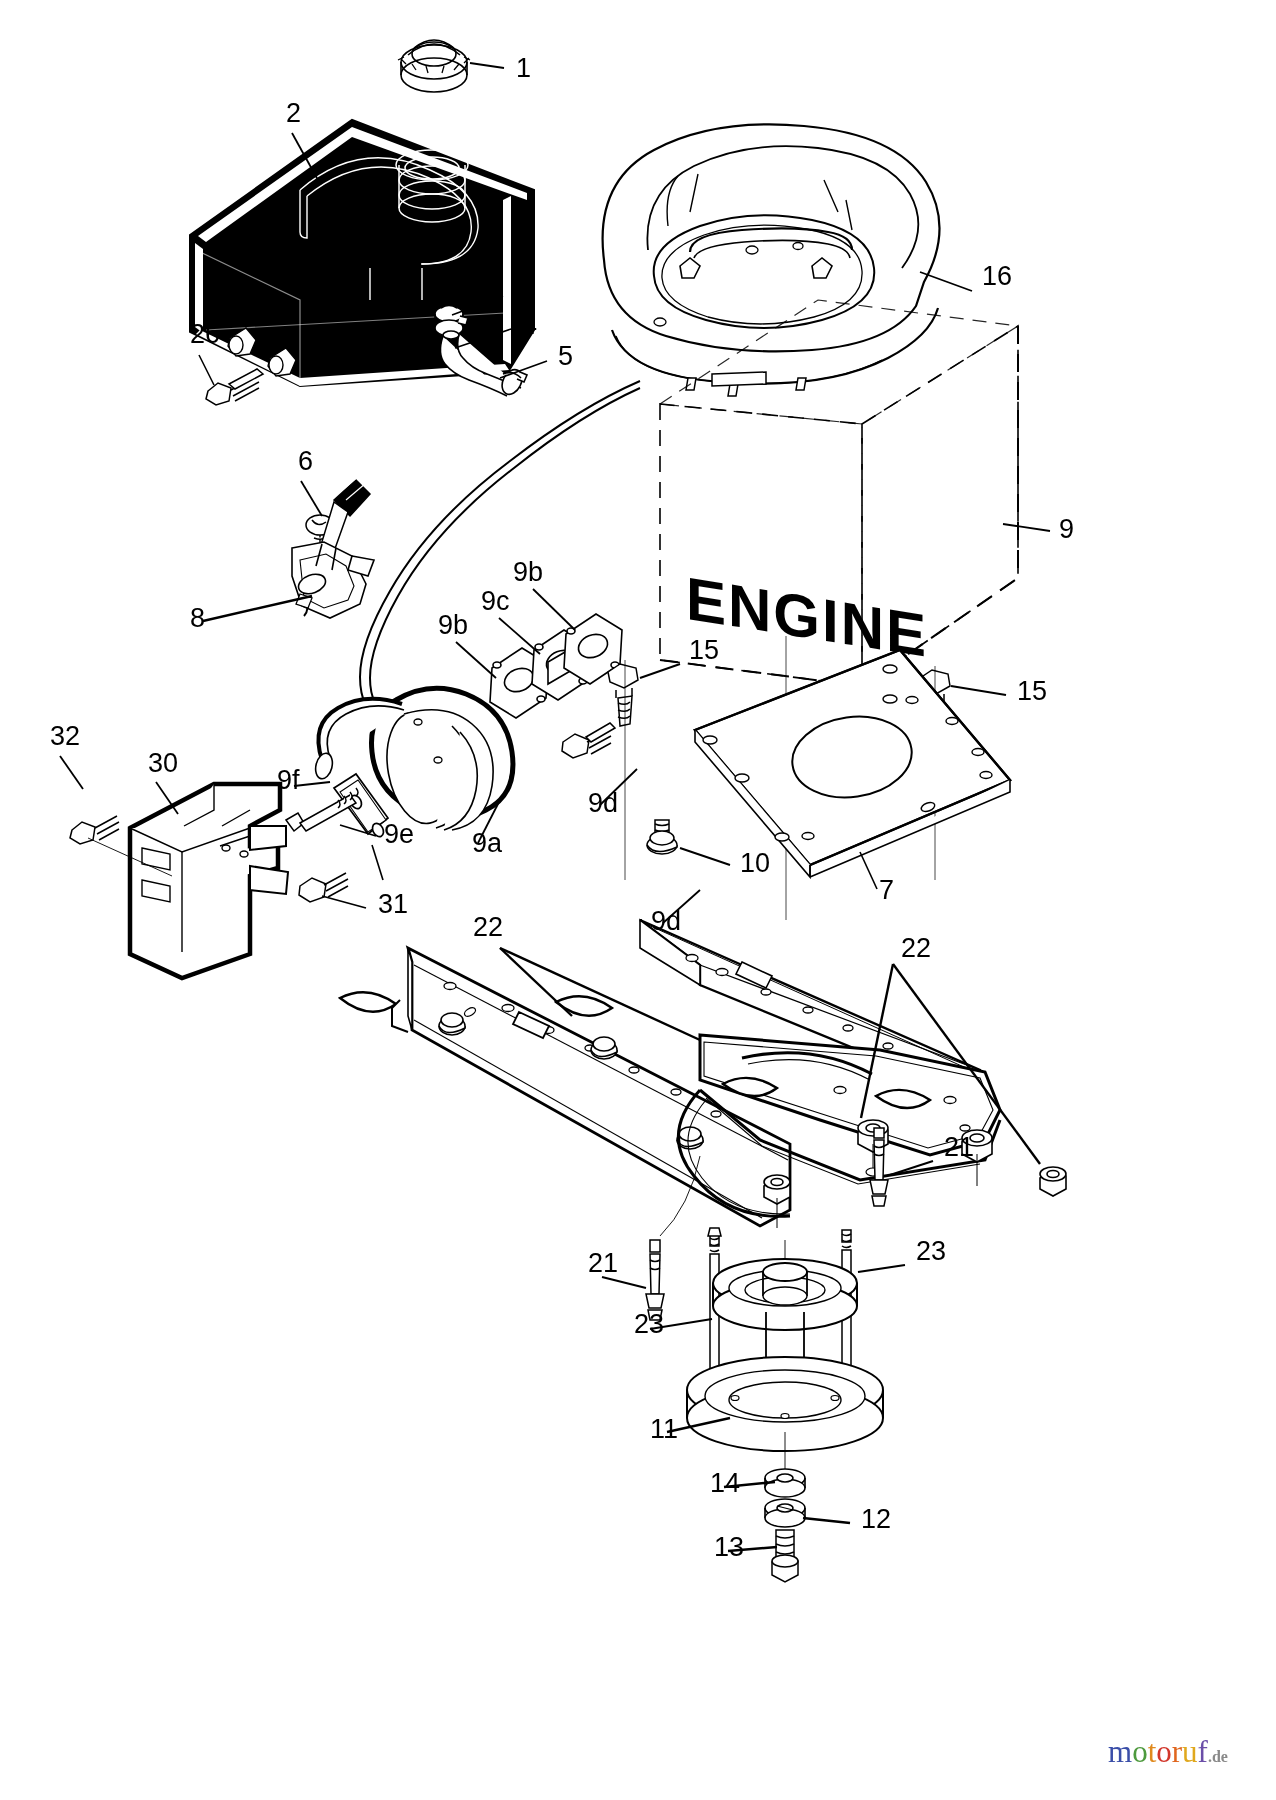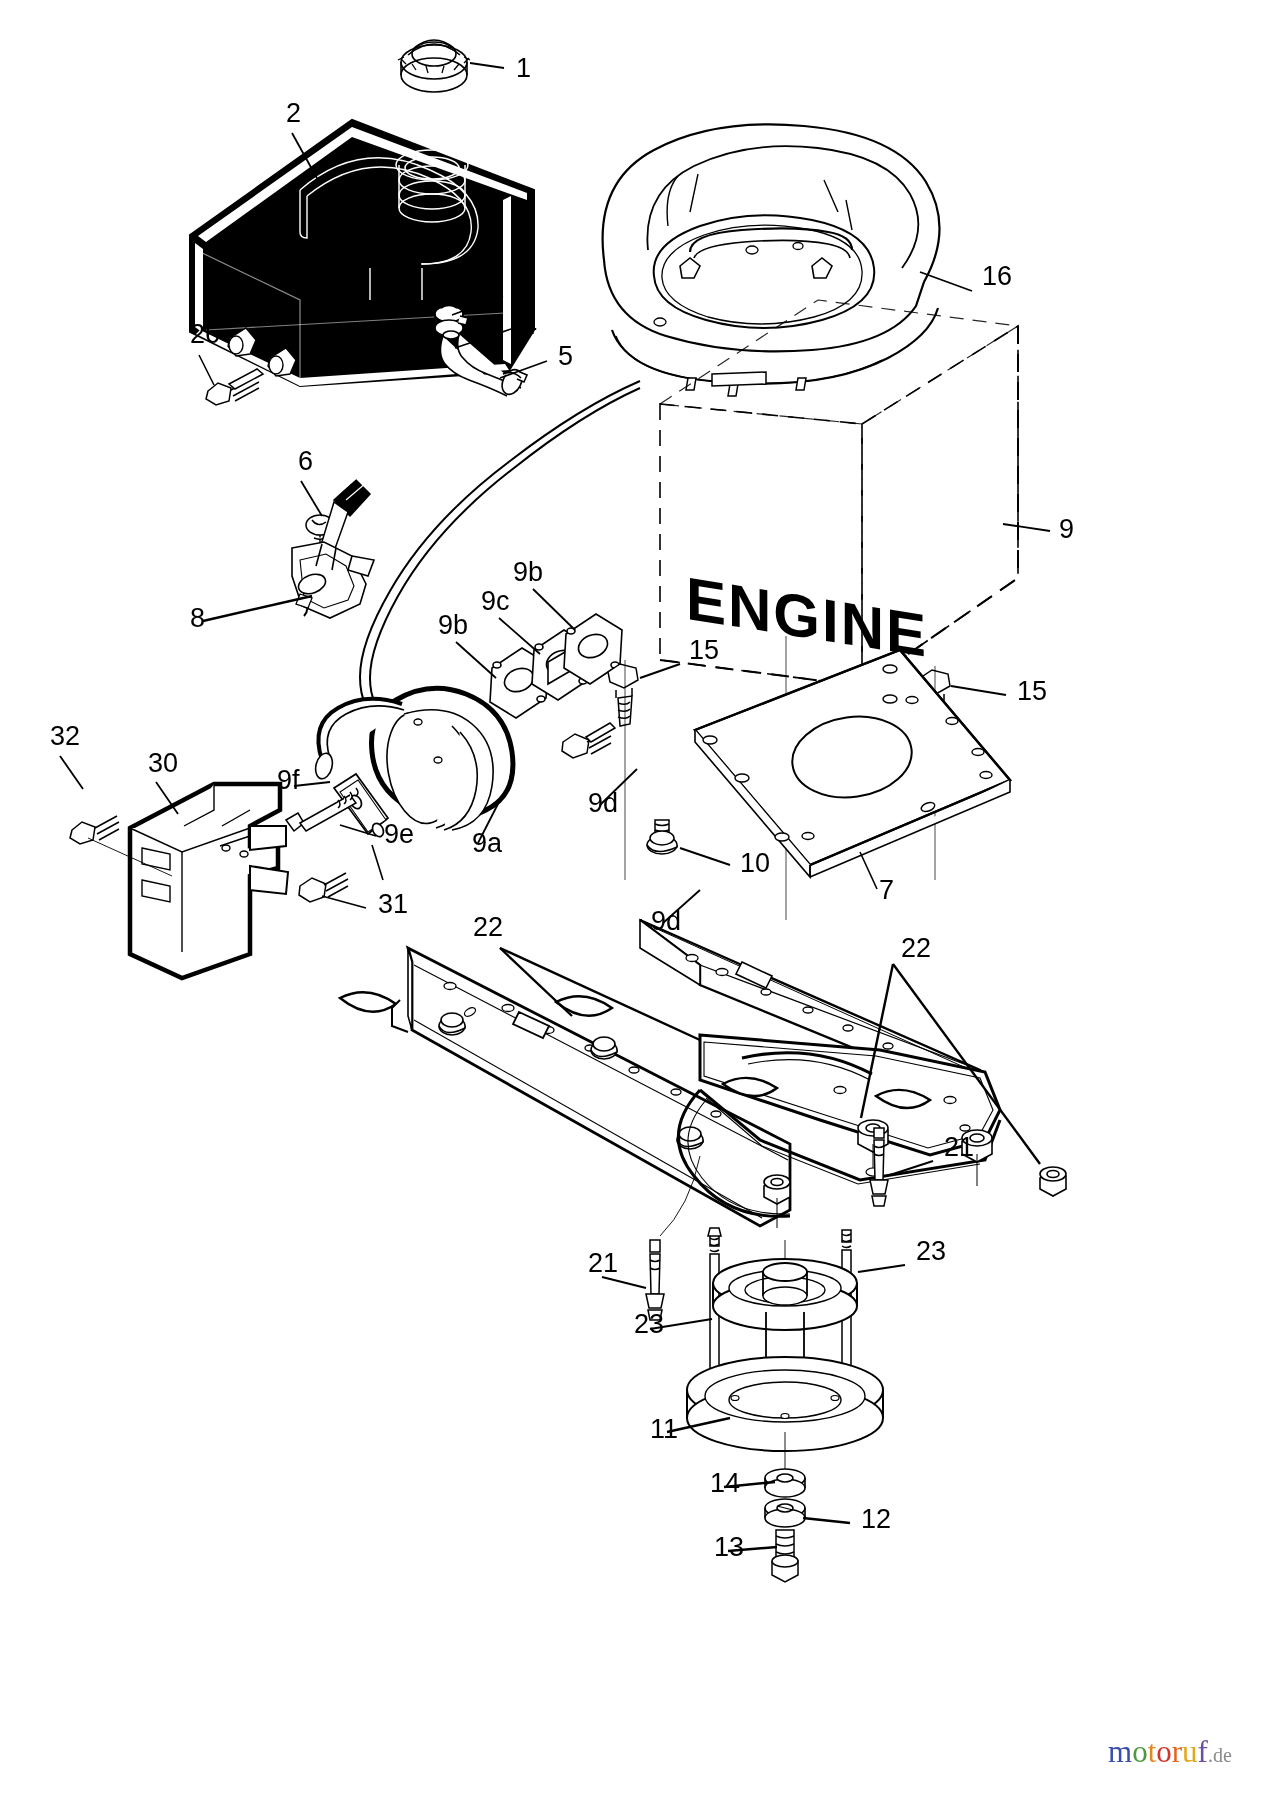--- a/index.html
+++ b/index.html
@@ -5,21 +5,21 @@
 <style>
   html,body{margin:0;padding:0;background:#ffffff;}
   body{width:1276px;height:1800px;position:relative;overflow:hidden;
        font-family:"Liberation Sans", sans-serif;}
   #stage{position:absolute;left:0;top:0;width:1276px;height:1800px;}
   svg#diagram{position:absolute;left:0;top:0;width:1276px;height:1800px;display:block;}
   .callout{font-family:"Liberation Sans",sans-serif;font-size:27px;fill:#000;}
   #watermark{position:absolute;left:1108px;top:1736px;font-family:"Liberation Serif",serif;
              font-size:31px;letter-spacing:0px;white-space:nowrap;line-height:1;}
   #watermark span{display:inline-block;}
-  .wm-de{color:#8a8a8a;font-size:20px;}
+  .wm-de{color:#8a8a8a;font-size:16px;font-weight:bold;}
 </style>
 </head>
 <body>
 
 <div id="stage">
 
 <svg id="diagram" viewBox="0 0 1276 1800">
   <defs>
     <clipPath id="tankclip">
       <path d="M188,232 L352,118 L530,186 L530,326 L506,370 L300,382 L188,330 Z"></path>

